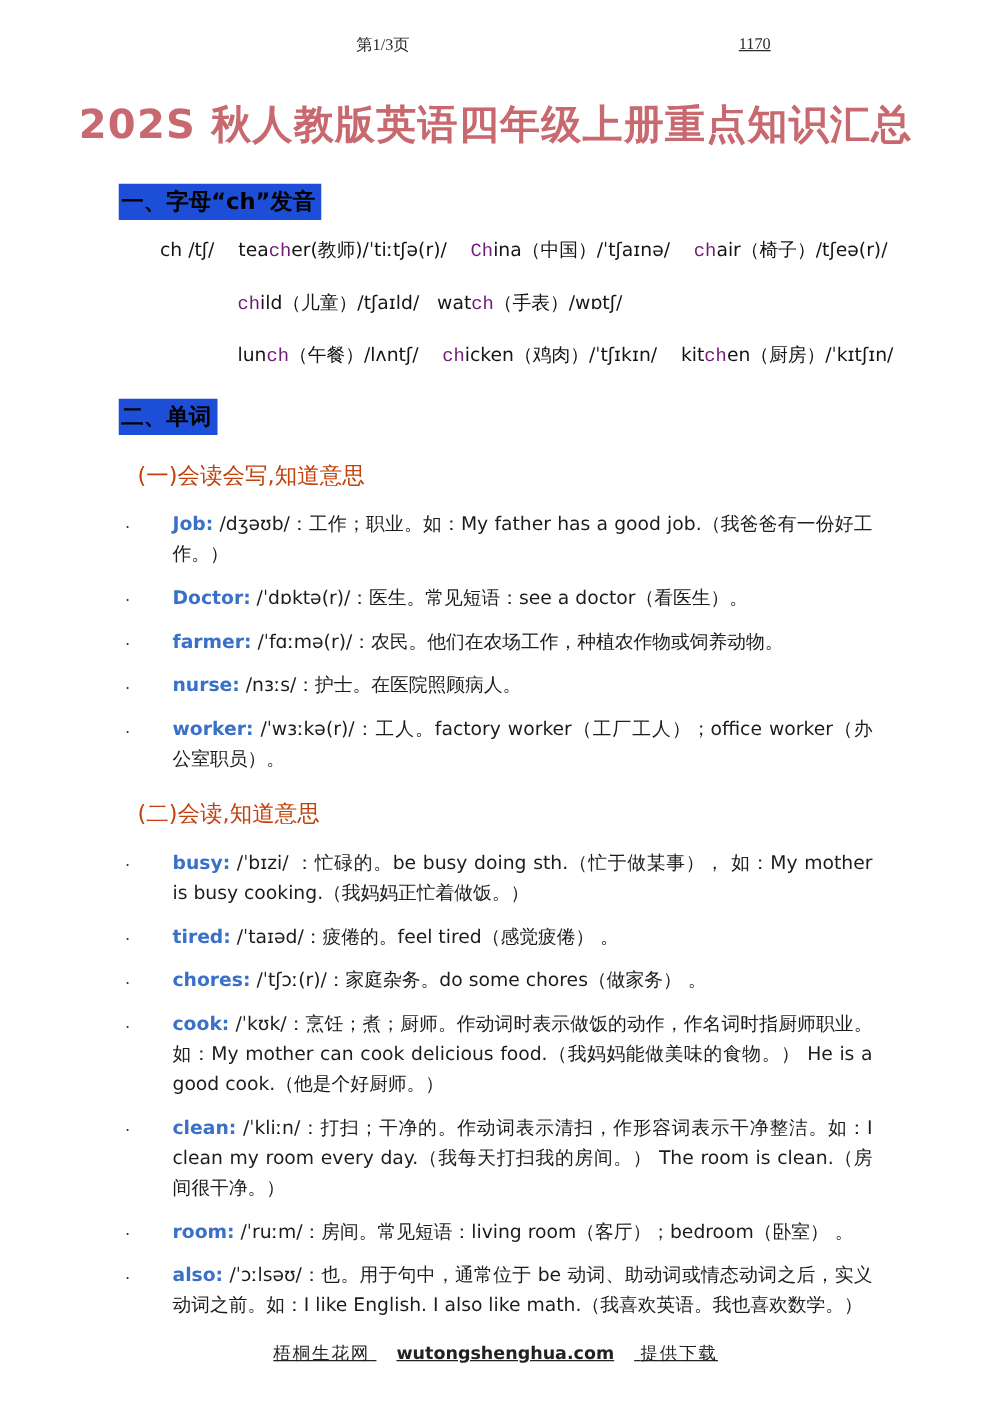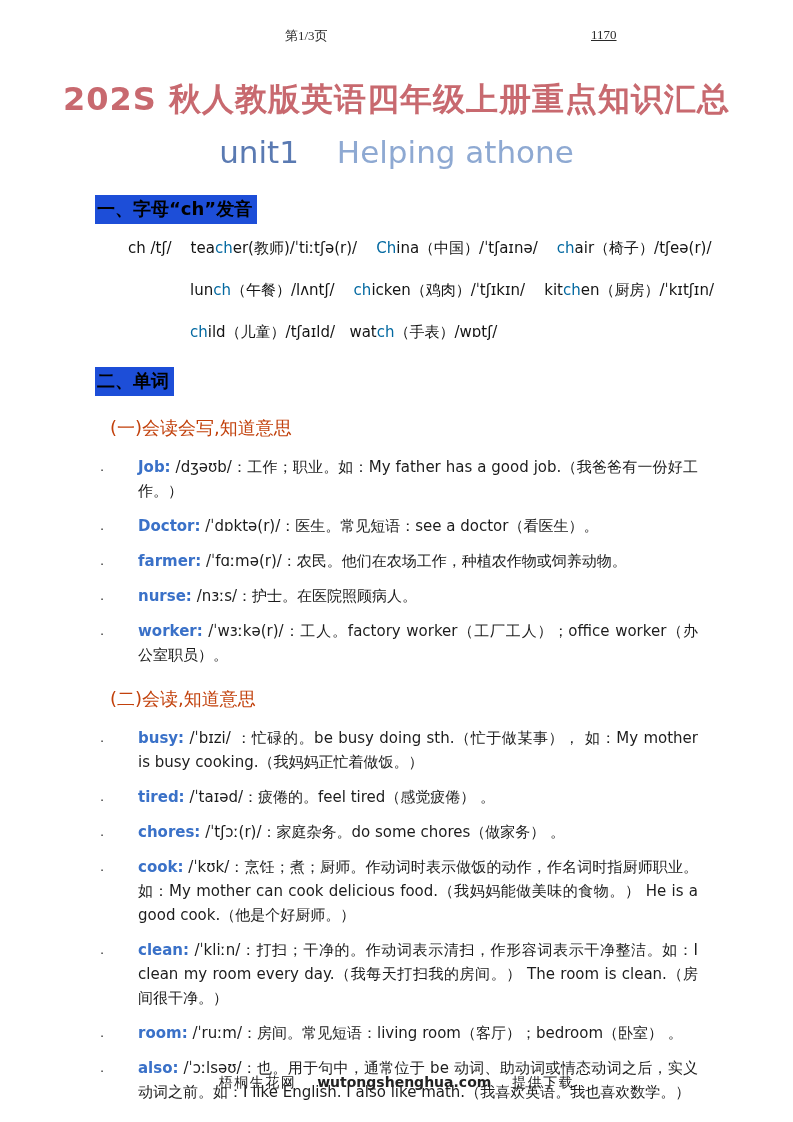--- a/index.html
+++ b/index.html
@@ -24,64 +24,60 @@
   
   .sec-heading {
     margin:25px 0 0 95px; width:fit-content;
     background:#1d4ed8; color:#000;
     font-size:18px; font-weight:bold;
     padding:2px 5px 3px 2px;
   }
   
   .phon-line { white-space:pre-wrap; font-size:15px; margin:15px 40px 0 128px; color:#141414; }
   .phon-line.indent2 { margin-left:190px; margin-top:23px; }
-  .phon-line .red { color:#0369a1; }
+  .phon-line .red { color:#701a75;font-family:Liberation Mono, monospace; }
   .phon-note {
     margin:13px 100px 0 195px;
     font-family:"Liberation Serif","DejaVu Serif",serif;
     font-size:15px; line-height:23px; text-align:justify; color:#1a1a1a;
   }
   
   .subsection-heading { margin:20px 0 0 110px; color:#c2410c; font-size:18px; }
   .word-list { margin-top:15px; }
   .word-item { display:flex; margin:0 95px 11px 100px; font-size:15px; line-height:24px; }
   .word-item .bullet { width:38px; flex:none; font-size:13px; color:#333; }
   .word-item p { margin:0; flex:1; text-align:justify; }
   .word-item .term { color:#3a71c8; font-weight:bold; }
   
   .footer {
     position:absolute; left:0; right:0; bottom:30px;
     text-align:center;
     font-family:"Liberation Serif","DejaVu Serif",serif;
-    font-size:14px; color:#222; letter-spacing:1.5px;
+    font-size:14px; color:#222; letter-spacing:1.5px;text-decoration:underline;
   }
   .footer .url { font-family:"DejaVu Sans","Liberation Sans",sans-serif; font-weight:bold; letter-spacing:0; margin:0 16px; }
 </style>
 </head>
 <body>
 
 <div class="page">
 
   <div class="header">
     <span class="page-num">第1/3页</span>
     <span class="doc-num">1170</span>
   </div>
 
   <div class="title">202S 秋人教版英语四年级上册重点知识汇总</div>
 
-  <div class="subtitle">
-    <span class="unit">unit1</span>
-    <span class="topic">Helping athone</span>
-  </div>
 
   <div class="sec-heading">一、字母“ch”发音</div>
 
   <div class="phon-line"><span>ch /tʃ/    tea</span><span class="red">ch</span><span>er(教师)/ˈtiːtʃə(r)/    </span><span class="red">Ch</span><span>ina（中国）/ˈtʃaɪnə/    </span><span class="red">ch</span><span>air（椅子）/tʃeə(r)/</span></div>
+  <div class="phon-line indent2"><span class="red">ch</span><span>ild（儿童）/tʃaɪld/   wat</span><span class="red">ch</span><span>（手表）/wɒtʃ/</span></div>
   <div class="phon-line indent2"><span>lun</span><span class="red">ch</span><span>（午餐）/lʌntʃ/    </span><span class="red">ch</span><span>icken（鸡肉）/ˈtʃɪkɪn/    kit</span><span class="red">ch</span><span>en（厨房）/ˈkɪtʃɪn/</span></div>
-  <div class="phon-line indent2"><span class="red">ch</span><span>ild（儿童）/tʃaɪld/   wat</span><span class="red">ch</span><span>（手表）/wɒtʃ/</span></div>
 
 
   <div class="sec-heading">二、单词</div>
 
   <div class="subsection-heading">(一)会读会写,知道意思</div>
   <div class="word-list">
   <div class="word-item">
     <span class="bullet">.</span>
     <p><b class="term">Job:</b><span> /dʒəʊb/：工作；职业。如：My father has a good job.（我爸爸有一份好工作。）</span></p>
   </div>

